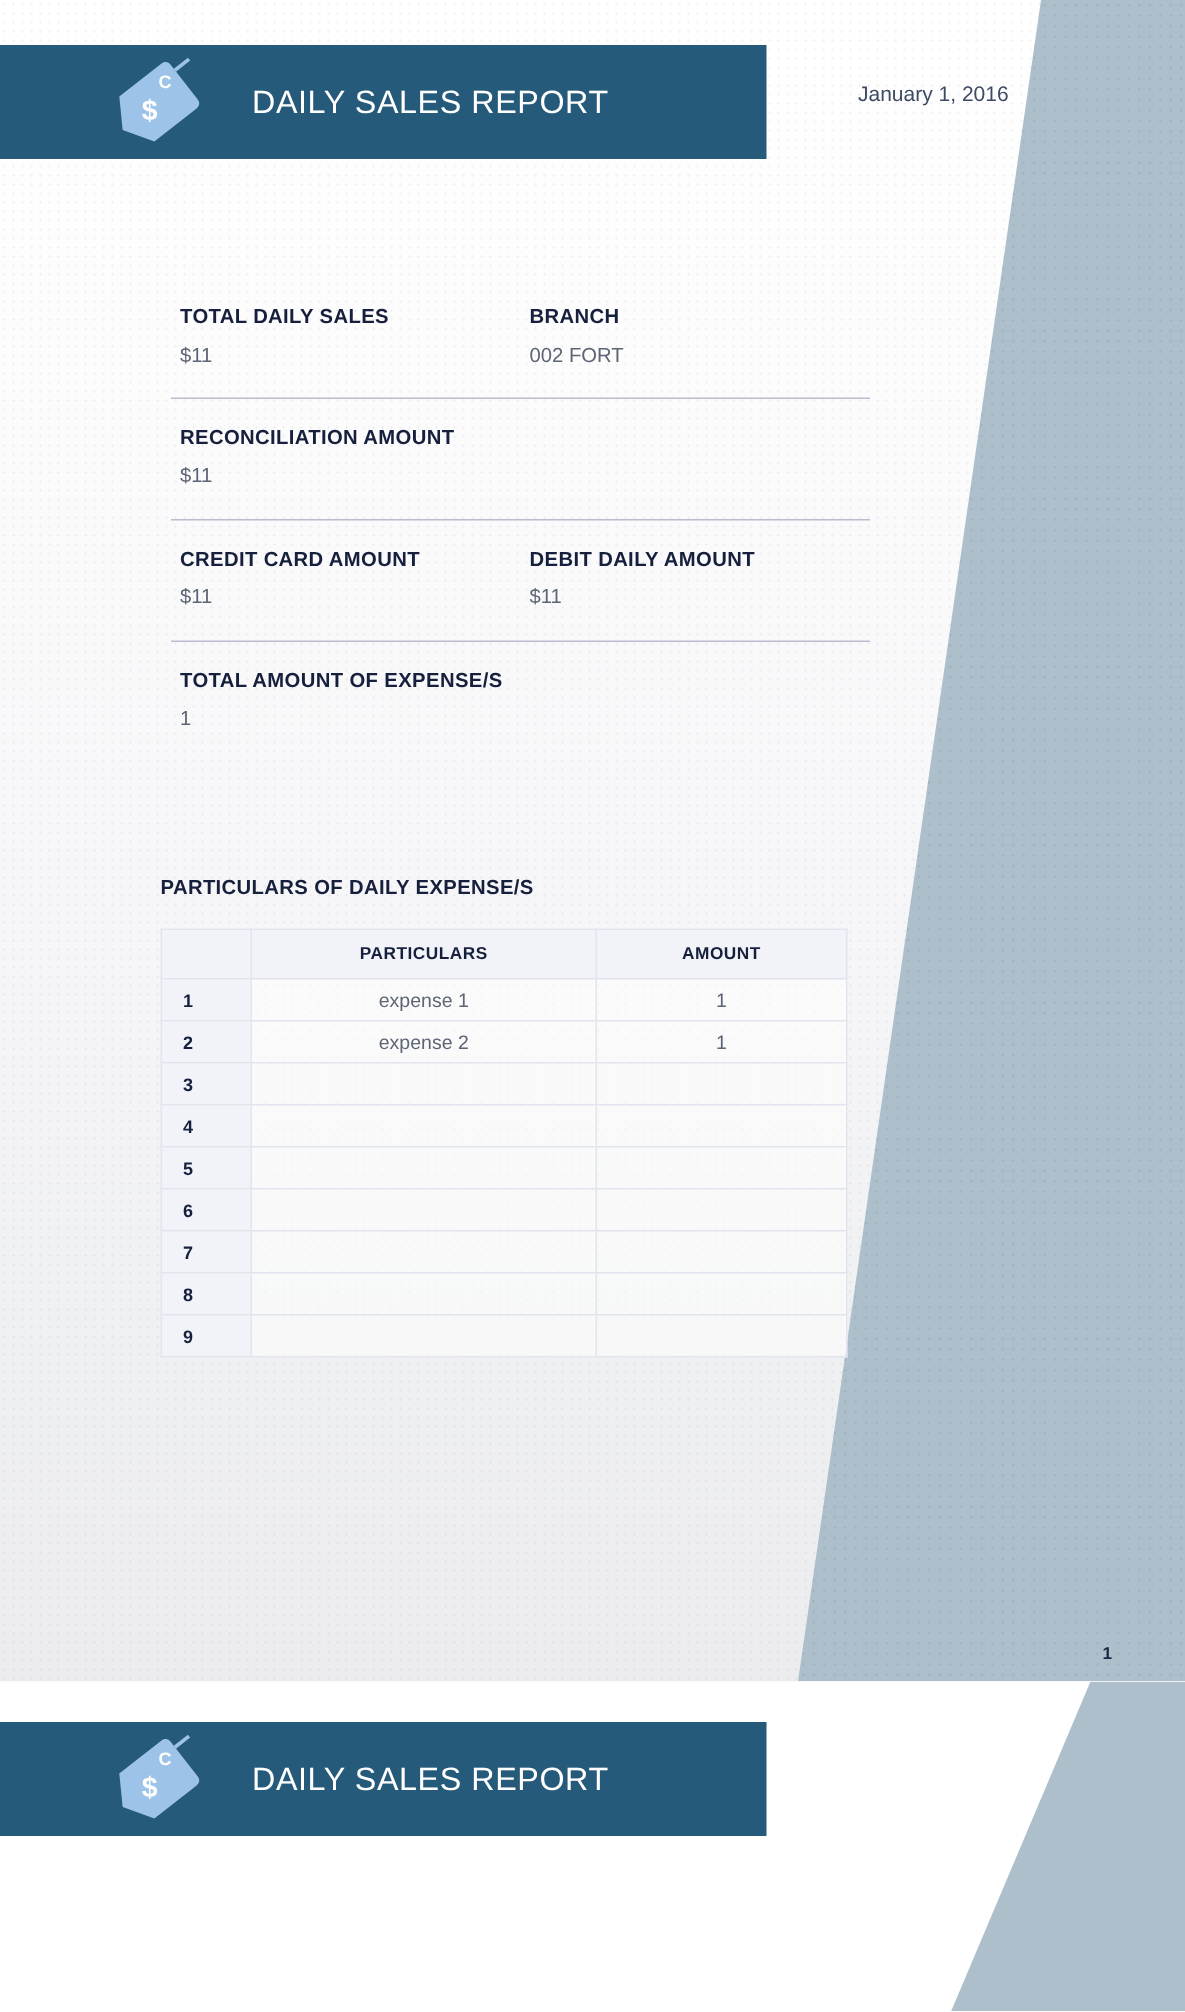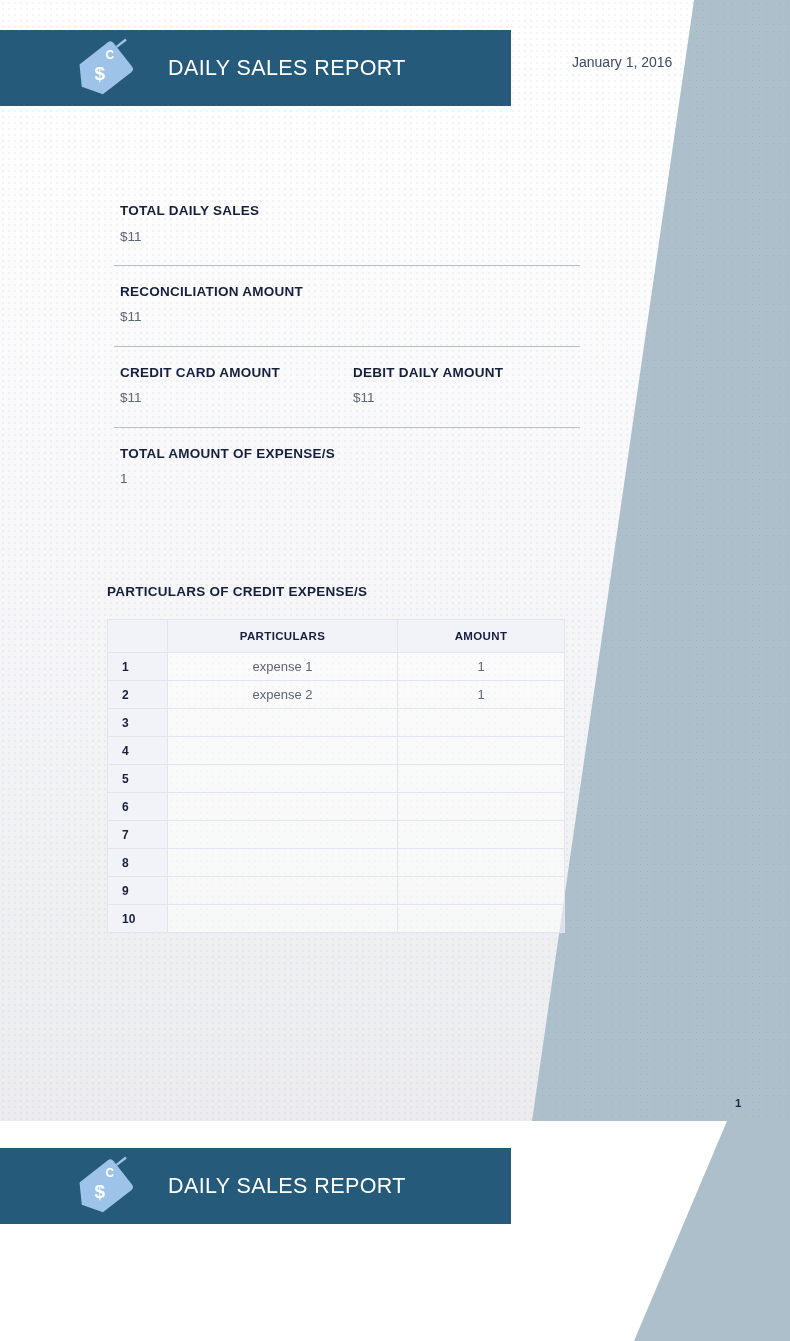--- a/index.html
+++ b/index.html
@@ -196,20 +196,24 @@
   </div>
 
   <div class="report-date">January 1, 2016</div>
 
   <div class="fields">
     <div class="field-row">
       <div class="field-cell">
         <div class="field-label">TOTAL DAILY SALES</div>
         <div class="field-value">$11</div>
       </div>
+      <div class="field-cell">
+        <div class="field-label">BRANCH</div>
+        <div class="field-value">002 FORT</div>
+      </div>
     </div>
     <div class="field-row">
       <div class="field-cell">
         <div class="field-label">RECONCILIATION AMOUNT</div>
         <div class="field-value">$11</div>
       </div>
     </div>
     <div class="field-row">
       <div class="field-cell">
         <div class="field-label">CREDIT CARD AMOUNT</div>
@@ -221,21 +225,21 @@
       </div>
     </div>
     <div class="field-row last">
       <div class="field-cell">
         <div class="field-label">TOTAL AMOUNT OF EXPENSE/S</div>
         <div class="field-value">1</div>
       </div>
     </div>
   </div>
 
-  <div class="section-title" id="expense-title">PARTICULARS OF CREDIT EXPENSE/S</div>
+  <div class="section-title" id="expense-title">PARTICULARS OF DAILY EXPENSE/S</div>
 
   <table class="data-table" id="expense-table">
     <colgroup>
         <col class="c-idx">
         <col class="c-par">
         <col class="c-amt">
       </colgroup>
     <thead>
       <tr>
         <th></th>
@@ -282,25 +286,20 @@
         <tr>
           <td class="idx">8</td>
           <td></td>
           <td></td>
         </tr>
         <tr>
           <td class="idx">9</td>
           <td></td>
           <td></td>
         </tr>
-        <tr>
-          <td class="idx">10</td>
-          <td></td>
-          <td></td>
-        </tr>
       </tbody>
   </table>
 
   <div class="page-number">1</div>
 </div>
 
 <div class="page" id="page-2">
   <div class="texture"></div>
 
   <div class="diag-wrap">

